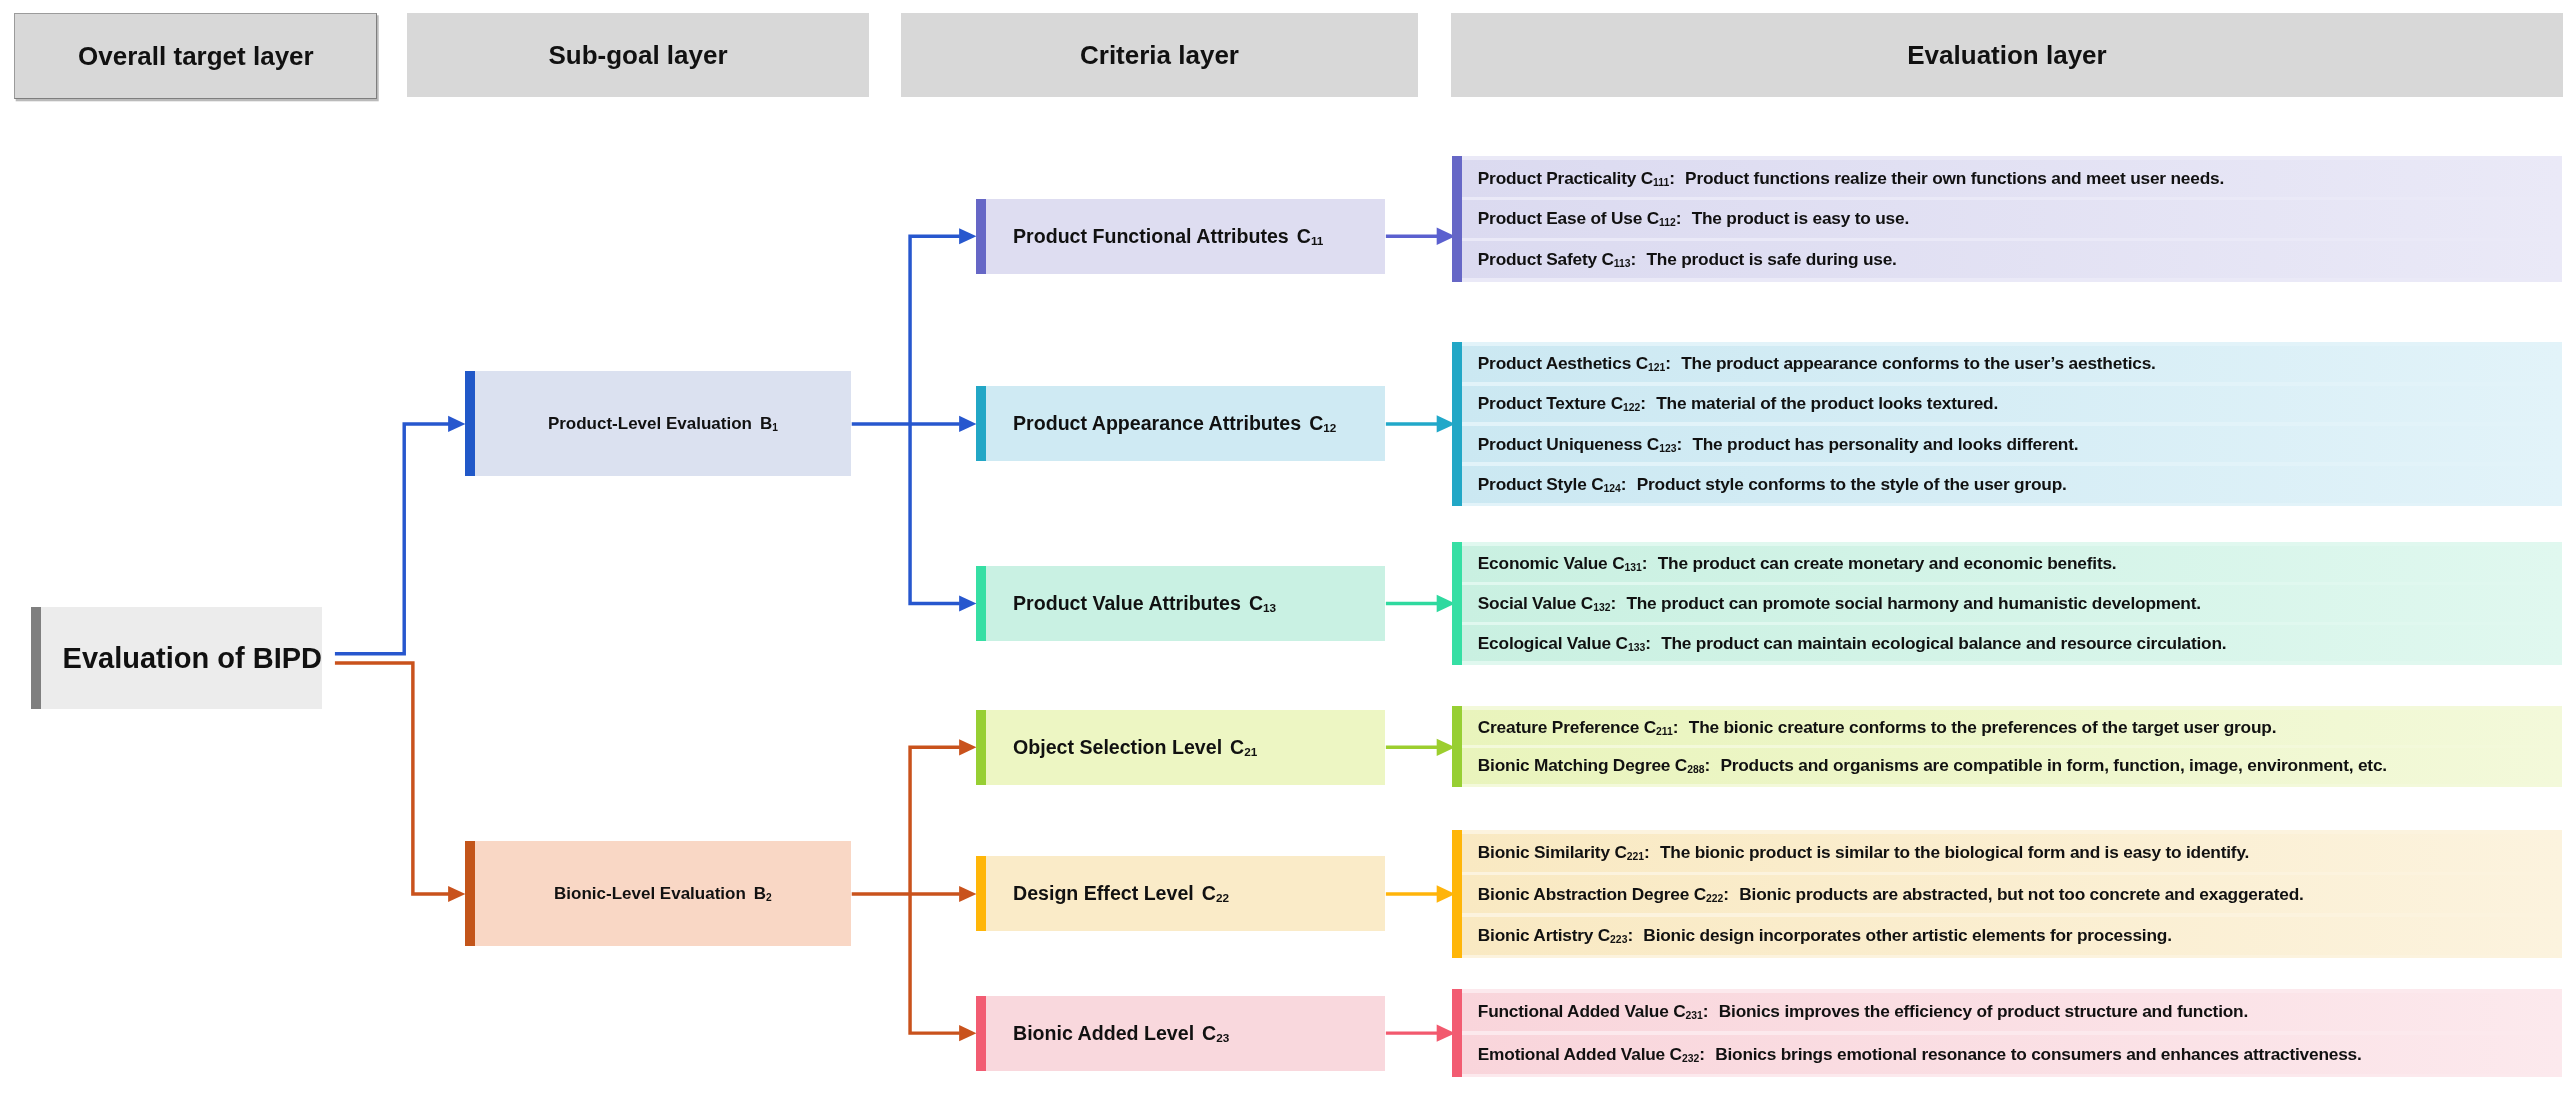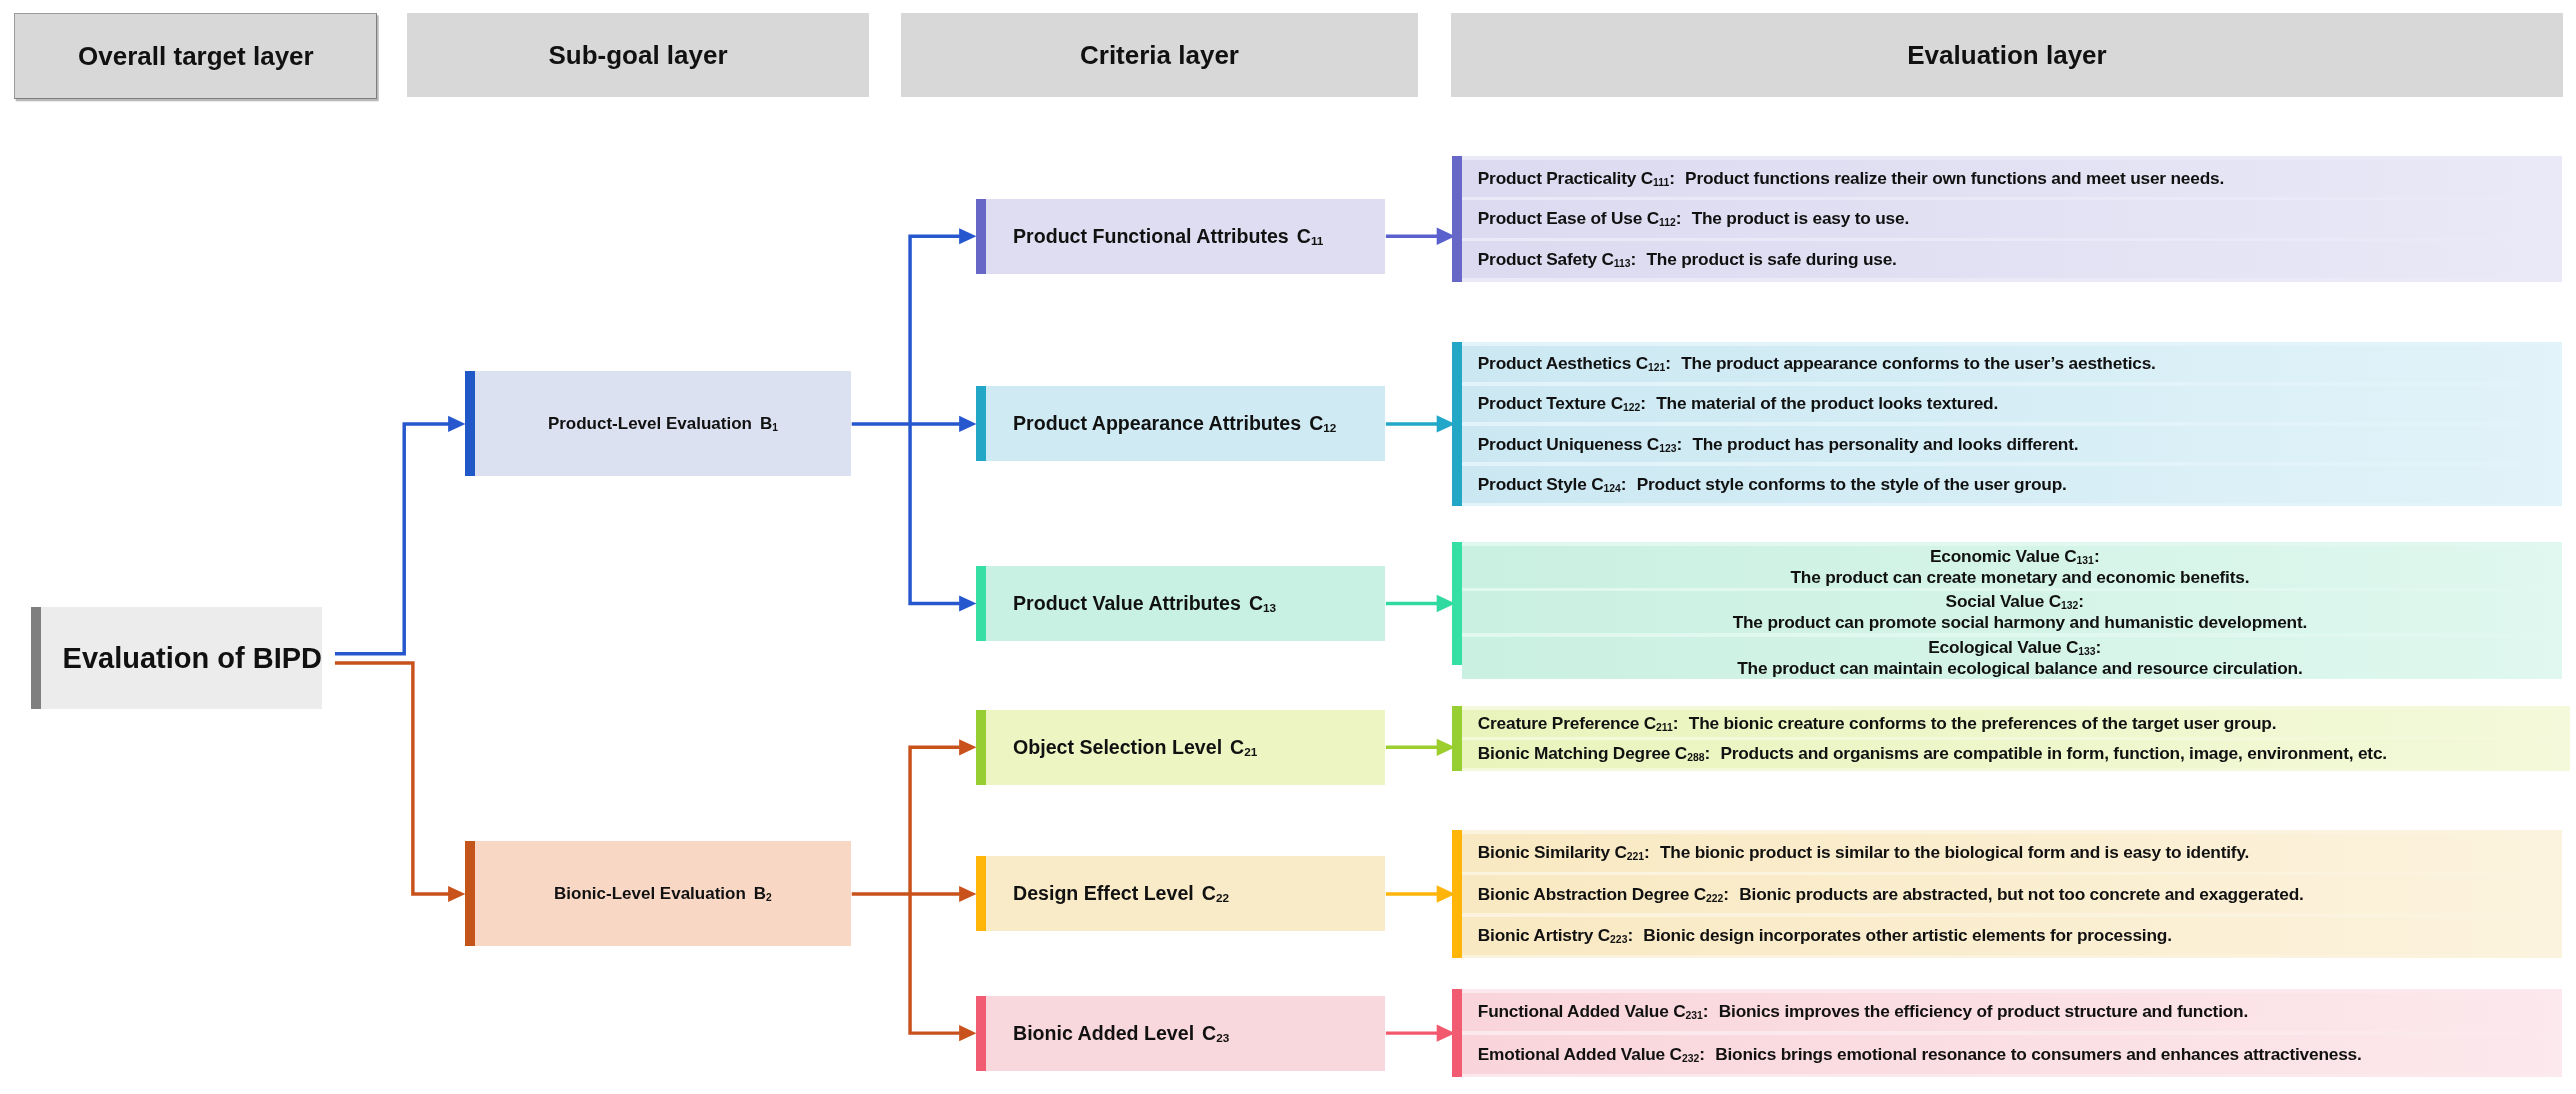--- a/index.html
+++ b/index.html
@@ -38,28 +38,28 @@
   .crit.b0{background:var(--b0-fill);} .crit.b0 .bar{background:var(--b0-bar);}
   .crit.b1{background:var(--b1-fill);} .crit.b1 .bar{background:var(--b1-bar);}
   .crit.b2{background:var(--b2-fill);} .crit.b2 .bar{background:var(--b2-bar);}
   .crit.b3{background:var(--b3-fill);} .crit.b3 .bar{background:var(--b3-bar);}
   .crit.b4{background:var(--b4-fill);} .crit.b4 .bar{background:var(--b4-bar);}
   .crit.b5{background:var(--b5-fill);} .crit.b5 .bar{background:var(--b5-bar);}
 
   
   .panel{position:absolute;left:1452px;width:1110px;}
   #p0{top:156px;height:126px;} #p1{top:342px;height:164px;} #p2{top:542px;height:123px;}
-  #p3{top:706px;height:65px;padding-left:8px;} #p4{top:830px;height:128px;} #p5{top:989px;height:88px;}
+  #p3{top:706px;height:81px;} #p4{top:830px;height:128px;} #p5{top:989px;height:88px;}
   .panel .bar{position:absolute;left:0;top:0;bottom:0;width:9.8px;}
   .panel .rows{position:absolute;left:9.8px;right:0;top:0;bottom:0;display:flex;flex-direction:column;gap:3.5px;padding:3.5px 0;}
   .row{flex:1;display:flex;align-items:center;padding-left:16px;font-size:17.3px;letter-spacing:-0.2px;white-space:nowrap;}
   .it-label{margin-right:10.4px;white-space:nowrap;}
   .panel.b0{background:var(--b0-light);} .panel.b0 .bar{background:var(--b0-bar);} .panel.b0 .row{background:linear-gradient(90deg,var(--b0-tint),var(--b0-light));}
   .panel.b1{background:var(--b1-light);} .panel.b1 .bar{background:var(--b1-bar);} .panel.b1 .row{background:linear-gradient(90deg,var(--b1-tint),var(--b1-light));}
-  .panel.b2{background:var(--b2-light);} .panel.b2 .bar{background:var(--b2-bar);} .panel.b2 .row{background:linear-gradient(90deg,var(--b2-tint),var(--b2-light));flex-direction:column;}
+  .panel.b2{background:var(--b2-light);} .panel.b2 .bar{background:var(--b2-bar);} .panel.b2 .row{background:linear-gradient(90deg,var(--b2-tint),var(--b2-light));}
   .panel.b3{background:var(--b3-light);} .panel.b3 .bar{background:var(--b3-bar);} .panel.b3 .row{background:linear-gradient(90deg,var(--b3-tint),var(--b3-light));}
   .panel.b4{background:var(--b4-light);} .panel.b4 .bar{background:var(--b4-bar);} .panel.b4 .row{background:linear-gradient(90deg,var(--b4-tint),var(--b4-light));}
   .panel.b5{background:var(--b5-light);} .panel.b5 .bar{background:var(--b5-bar);} .panel.b5 .row{background:linear-gradient(90deg,var(--b5-tint),var(--b5-light));}
 
   
   #wires{position:absolute;left:0;top:0;}
   #wires path{fill:none;stroke-width:6;}
   .wblue path{stroke:var(--product-line);} .wblue polygon{fill:var(--product-line);}
   .worange path{stroke:var(--bionic-line);} .worange polygon{fill:var(--bionic-line);}
   .ln0{stroke:var(--b0-line);} .ar0{fill:var(--b0-line);}

